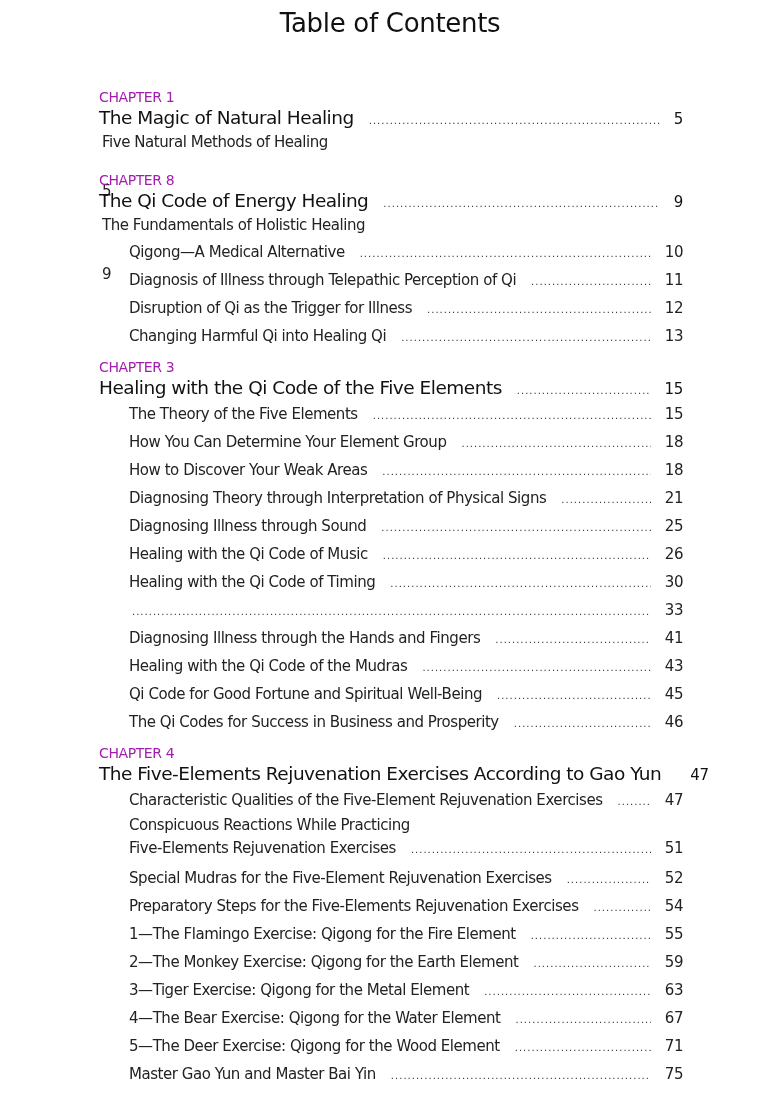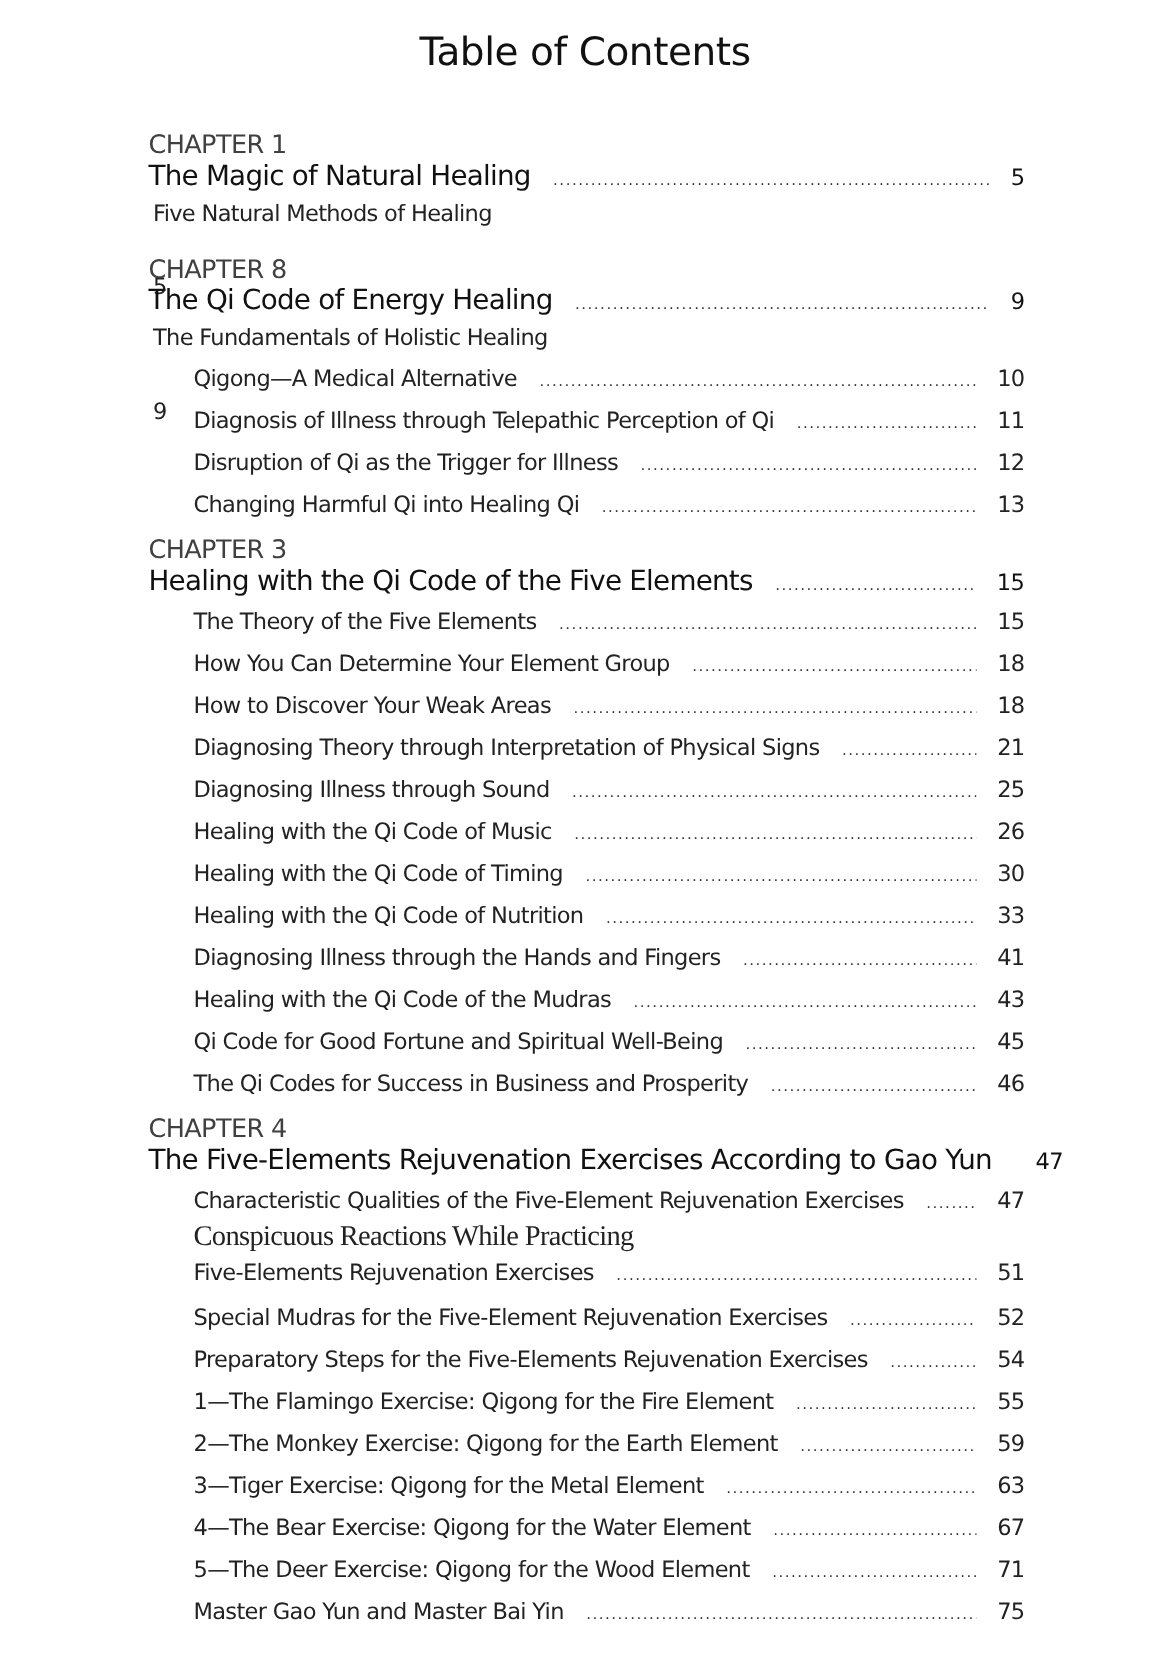--- a/index.html
+++ b/index.html
@@ -1,34 +1,34 @@
 <!DOCTYPE html>
 <html><head>
 <meta charset="utf-8">
 <style>
   html, body { margin: 0; padding: 0; background: #ffffff; }
   body { width: 780px; height: 1108px; position: relative; overflow: hidden;
          font-family: "DejaVu Sans", sans-serif; color: #1a1a1a; }
-  .title { position: absolute; left: 0; width: 780px; top: 20px; text-align: center;
+  .title { position: absolute; left: 0; width: 780px; top: 8px; text-align: center;
            font-size: 26px; letter-spacing: -0.3px; color: #111; }
   .toc { position: absolute; left: 99px; width: 584px; top: 88px; }
-  .chapter-label { font-size: 17px; letter-spacing: -0.4px; color: #404040; height: 18px; line-height: 18px; }
+  .chapter-label { font-size: 14px; letter-spacing: -0.4px; color: #a21caf; height: 18px; line-height: 18px; }
   .row { display: flex; align-items: baseline; white-space: nowrap; gap: 12px; }
   .row .txt { flex: 0 0 auto; }
   .row .dots { flex: 1 1 auto; overflow: hidden; margin: 0 2px 0 3px; color: #333;
                font-size: 10px; letter-spacing: 1px; }
   .row .dots::before { content: "........................................................................................................................................................................................................"; }
   .row .pg { flex: 0 0 auto; text-align: right; }
   .row.chapter { font-size: 18.5px; letter-spacing: -0.5px; height: 24px; line-height: 24px; color: #111; }
   .row.chapter .pg { font-size: 15px; letter-spacing: -0.3px; }
   .row.section { font-size: 15px; letter-spacing: -0.45px; height: 25px; line-height: 25px; color: #222; flex-direction: column; }
   .row.sub { font-size: 15px; letter-spacing: -0.45px; height: 28px; line-height: 28px;
              padding-left: 30px; color: #222; }
-  .row.subwrap-first { font-size: 19px; letter-spacing: -0.45px; height: 22px; line-height: 22px;
-             padding-left: 30px; color: #222; font-family: Liberation Serif, serif; }
+  .row.subwrap-first { font-size: 15px; letter-spacing: -0.45px; height: 22px; line-height: 22px;
+             padding-left: 30px; color: #222; }
   .row.subwrap-second { height: 28px; line-height: 24px; }
   .gap { height: 16px; }
   .gap-small { height: 8px; }
 </style>
 </head>
 <body>
 
 <div class="title">Table of Contents</div>
 
 <div class="toc">
@@ -116,21 +116,20 @@
     <span class="txt">Healing with the Qi Code of Music</span>
     <span class="dots"></span>
     <span class="pg">26</span>
   </div>
   <div class="row sub">
     <span class="txt">Healing with the Qi Code of Timing</span>
     <span class="dots"></span>
     <span class="pg">30</span>
   </div>
   <div class="row sub">
-    <span class="txt">Healing with the Qi Code of Nutrition</span>
     <span class="dots"></span>
     <span class="pg">33</span>
   </div>
   <div class="row sub">
     <span class="txt">Diagnosing Illness through the Hands and Fingers</span>
     <span class="dots"></span>
     <span class="pg">41</span>
   </div>
   <div class="row sub">
     <span class="txt">Healing with the Qi Code of the Mudras</span>

